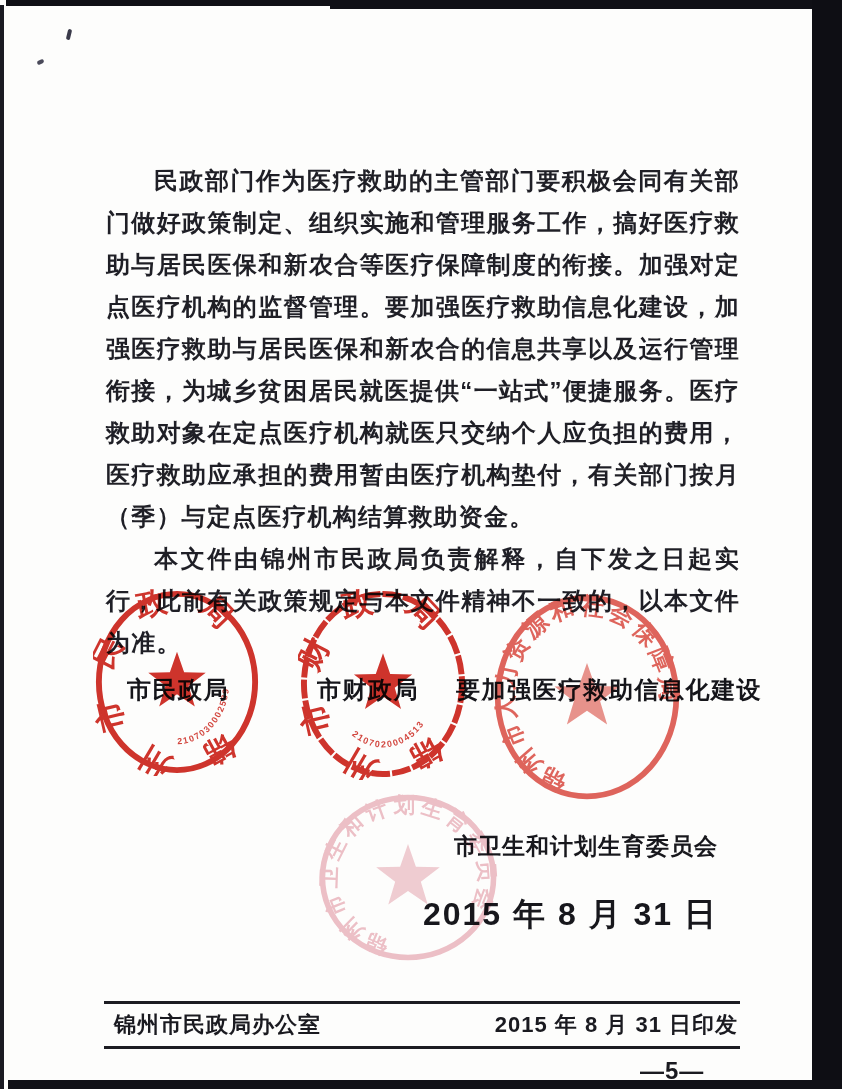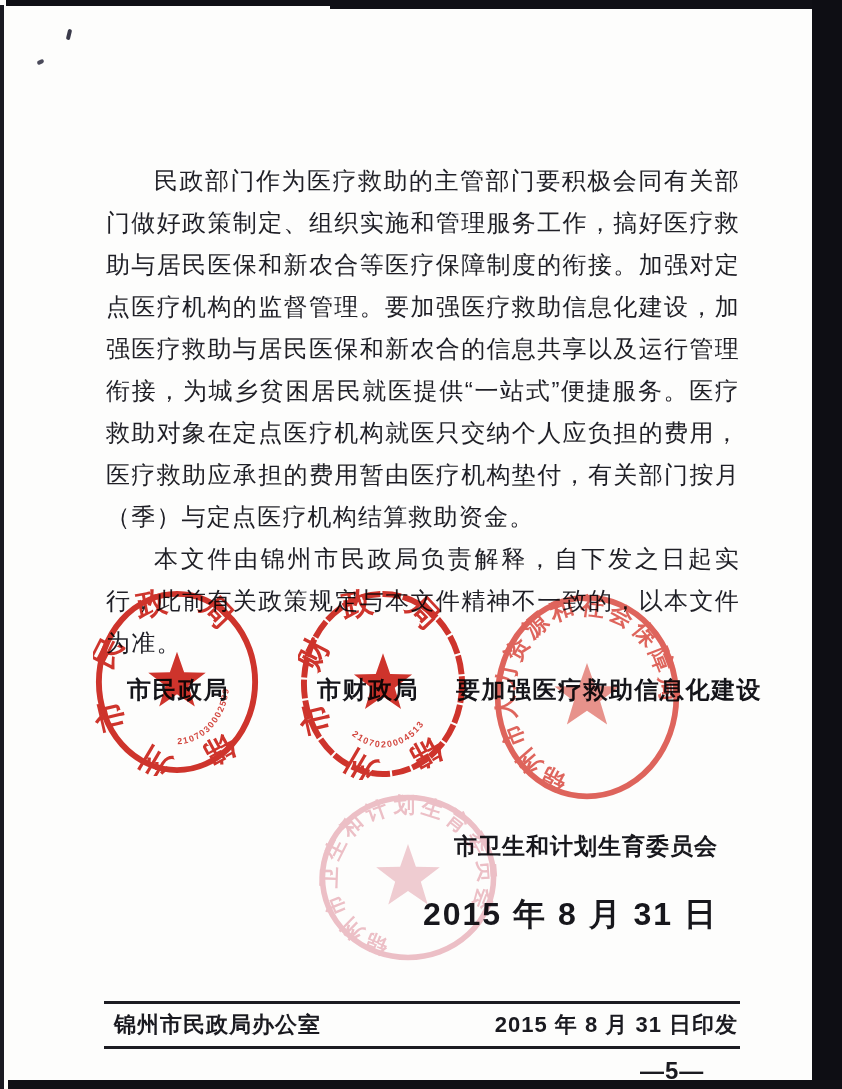--- a/index.html
+++ b/index.html
@@ -17,21 +17,21 @@
   .line-left{position:absolute;left:0;top:5px;width:4px;height:1084px;background:#1a1a22;}
   .speck1{position:absolute;left:67px;top:29px;width:4px;height:11px;background:#3a3a4a;border-radius:2px;transform:rotate(14deg);}
   .speck2{position:absolute;left:37px;top:60px;width:7px;height:4px;background:#4a4a5a;border-radius:2px;transform:rotate(-24deg);}
 
   
   .body-text{
     position:absolute;left:106px;top:160px;width:634px;z-index:2;
   }
   .body-text p{
     margin:0;
-    font-size:24px;font-weight:400;letter-spacing:1.2px;
+    font-size:24px;font-weight:700;letter-spacing:1.2px;
     line-height:42px;text-indent:2em;
     text-align:justify;text-justify:inter-character;
     color:#1f1f26;
   }
 
   
   .sig-row span{
     position:absolute;top:674px;z-index:2;
     font-size:24px;font-weight:600;letter-spacing:1.5px;color:#15151a;white-space:nowrap;
   }

